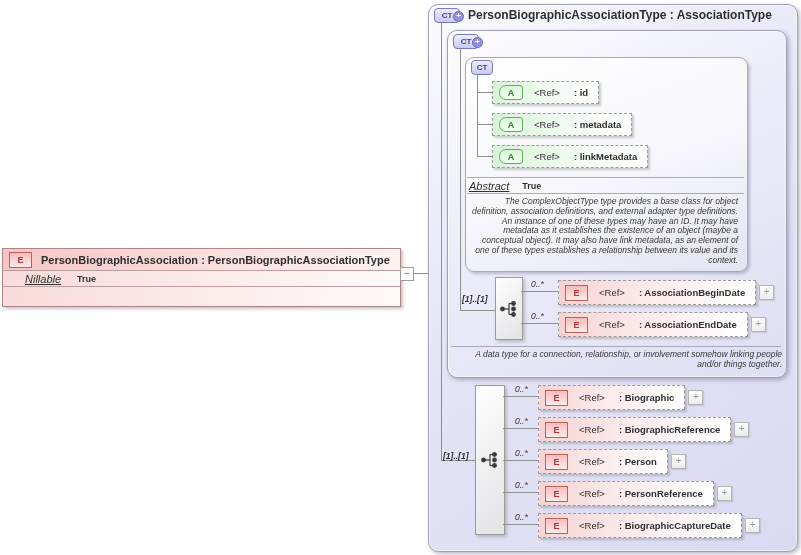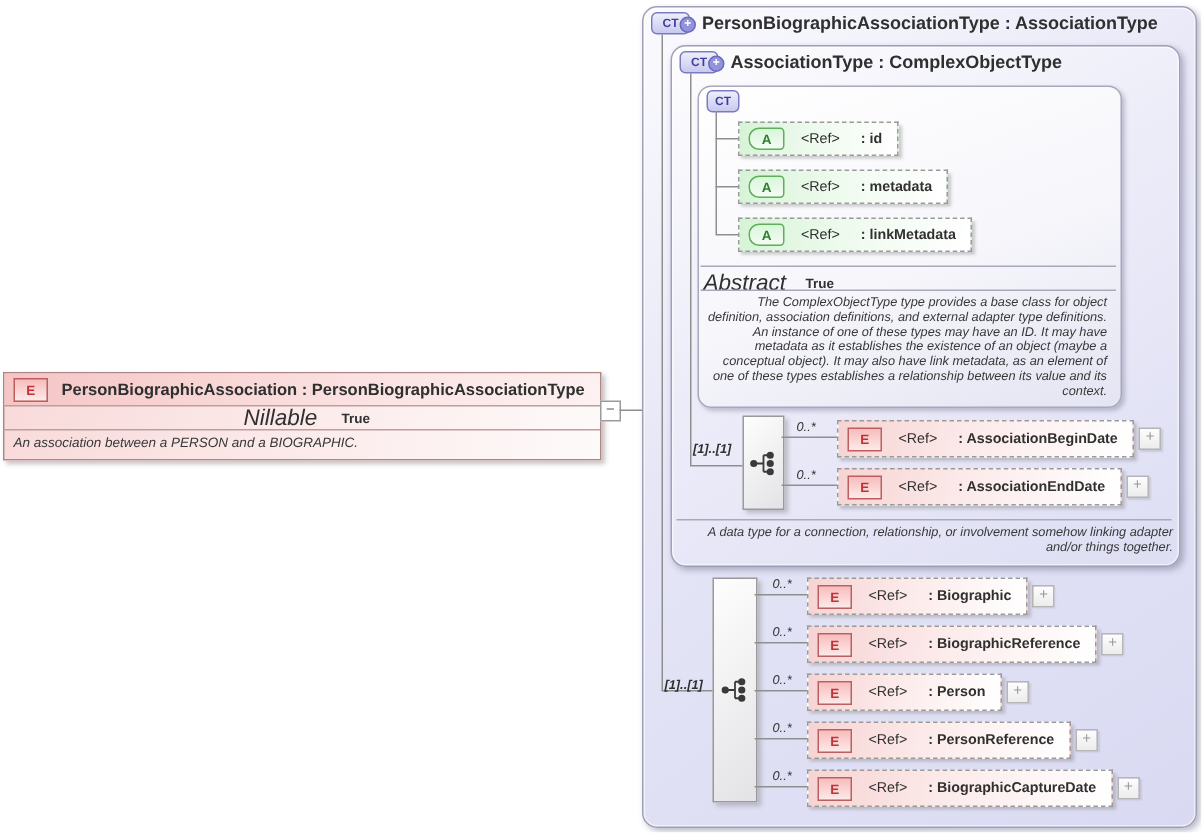--- a/index.html
+++ b/index.html
@@ -64,37 +64,37 @@
   .card-label { position:absolute; font-style:italic; font-weight:bold; font-size:8.5px; color:#303030; }
   .seq-box {
     position:absolute; border:1px solid #9a9a9a;
     background:linear-gradient(135deg,#fefefe,#e3e3e6);
     box-shadow:2px 2px 3px rgba(120,120,120,.4);
     display:flex; align-items:center; justify-content:center;
   }
   .doc-text { position:absolute; font-style:italic; font-size:8.5px; color:#383838; line-height:9.8px;text-align:right; }
   .sep { position:absolute; height:1px; background:#a9a9bc; }
   .prop-flex { position:absolute; display:flex; align-items:center; }
-  .prop-label { font-style:italic; font-size:15px; }
+  .prop-label { font-style:italic; font-size:11px;text-decoration:underline; }
   .prop-value { font-weight:bold; font-size:9px; }
 
   .main-elem {
     position:absolute; left:2px; top:248px; width:397px; height:57px;
     border:1px solid #ad8585;
     background:linear-gradient(100deg,#f9dada 0%,#fcecec 55%,#fefafa 100%);
     box-shadow:2px 2px 3px rgba(140,120,120,.45);
   }
   .main-elem-title {
     height:21px; display:flex; align-items:center; gap:9px; padding-left:6px;
     border-bottom:1px solid #bd9d9d;
     background:linear-gradient(100deg,#f5c5c5 0%,#fade dede 60%,#fdeeee 100%);
     background:linear-gradient(100deg,#f5c5c5 0%,#fbe2e2 60%,#fdf1f1 100%);
   }
   .main-elem-title .box-title { font-size:11px; }
-  .main-elem-prop { height:15px; display:flex; align-items:center; padding-left:6px; border-bottom:1px solid #bd9d9d;justify-content:center; }
+  .main-elem-prop { height:15px; display:flex; align-items:center; padding-left:22px; border-bottom:1px solid #bd9d9d; }
   .main-elem-doc { padding:3px 6px; font-style:italic; font-size:9px; color:#383838; }
   .collapse-box {
     position:absolute; left:400px; top:267px; width:12px; height:12px;
     border:1px solid #9a9a9a; background:#ffffff; color:#666666;
     font-size:10px; line-height:11px; text-align:center; cursor:pointer;
   }
   .seq-glyph { display:block; }
 </style>
 </head>
 <body>
@@ -103,21 +103,20 @@
 
   <div class="main-elem">
     <div class="main-elem-title">
       <span class="e-icon">E</span>
       <span class="box-title">PersonBiographicAssociation : PersonBiographicAssociationType</span>
     </div>
     <div class="main-elem-prop">
       <span class="prop-label">Nillable</span>
       <span class="prop-value" style="margin-left:16px">True</span>
     </div>
-    <div class="main-elem-doc">An association between a PERSON and a BIOGRAPHIC.</div>
   </div>
 
   <div class="collapse-box">−</div>
   <div class="hline" style="left:413px;top:273px;width:15px"></div>
 
   <div class="lav-box" style="left:428px;top:4px;width:368px;height:546px"></div>
   <div class="box-header" style="left:434px;top:8px">
     <span class="ct-icon">
         <span>CT</span>
         <span class="ct-plus">+</span>
@@ -128,21 +127,20 @@
   <div class="vline" style="left:441px;top:23px;height:437px"></div>
   <div class="hline" style="left:441px;top:460px;width:34px"></div>
   <div class="card-label" style="left:443px;top:451px">[1]..[1]</div>
 
   <div class="lav-box" style="left:447px;top:30px;width:338px;height:346px;background:linear-gradient(150deg,#fdfdfe 0%,#ececf9 45%,#dedef4 100%)"></div>
   <div class="box-header" style="left:453px;top:34px">
     <span class="ct-icon">
         <span>CT</span>
         <span class="ct-plus">+</span>
       </span>
-    <span class="box-title">AssociationType : ComplexObjectType</span>
   </div>
 
   <div class="vline" style="left:460px;top:49px;height:261px"></div>
   <div class="hline" style="left:460px;top:310px;width:35px"></div>
   <div class="card-label" style="left:462px;top:294px">[1]..[1]</div>
 
   <div class="white-box" style="left:465px;top:57px;width:281px;height:213px"></div>
   <div class="box-header" style="left:471px;top:60px">
     <span class="ct-icon" style="width:20px;flex-basis:20px">
         <span>CT</span>
@@ -214,21 +212,21 @@
   <div class="row-flex" style="left:558px;top:312px">
     <div class="dashed-box elem-box">
       <span class="e-icon">E</span>
       <span class="ref-label">&lt;Ref&gt;</span>
       <span class="name-label">: AssociationEndDate</span>
     </div>
     <div class="plus-btn">+</div>
   </div>
 
   <div class="sep" style="left:451px;top:346px;width:330px"></div>
-  <div class="doc-text" style="left:452px;top:350px;width:330px">A data type for a connection, relationship, or involvement somehow linking adapter and/or things together.</div>
+  <div class="doc-text" style="left:452px;top:350px;width:330px">A data type for a connection, relationship, or involvement somehow linking people and/or things together.</div>
 
   <div class="seq-box" style="left:475px;top:385px;width:28px;height:148px">
     <svg class="seq-glyph" width="20" height="18" viewBox="0 0 20 18">
       <g stroke="#3a3a3a" stroke-width="1.2" fill="#3a3a3a">
         <circle cx="3.5" cy="9" r="1.8"></circle>
         <line x1="5" y1="9" x2="10" y2="9"></line>
         <line x1="10" y1="3.5" x2="10" y2="14.5"></line>
         <line x1="10" y1="3.5" x2="13" y2="3.5"></line>
         <line x1="10" y1="14.5" x2="13" y2="14.5"></line>
         <circle cx="14.5" cy="3.5" r="1.8"></circle>

